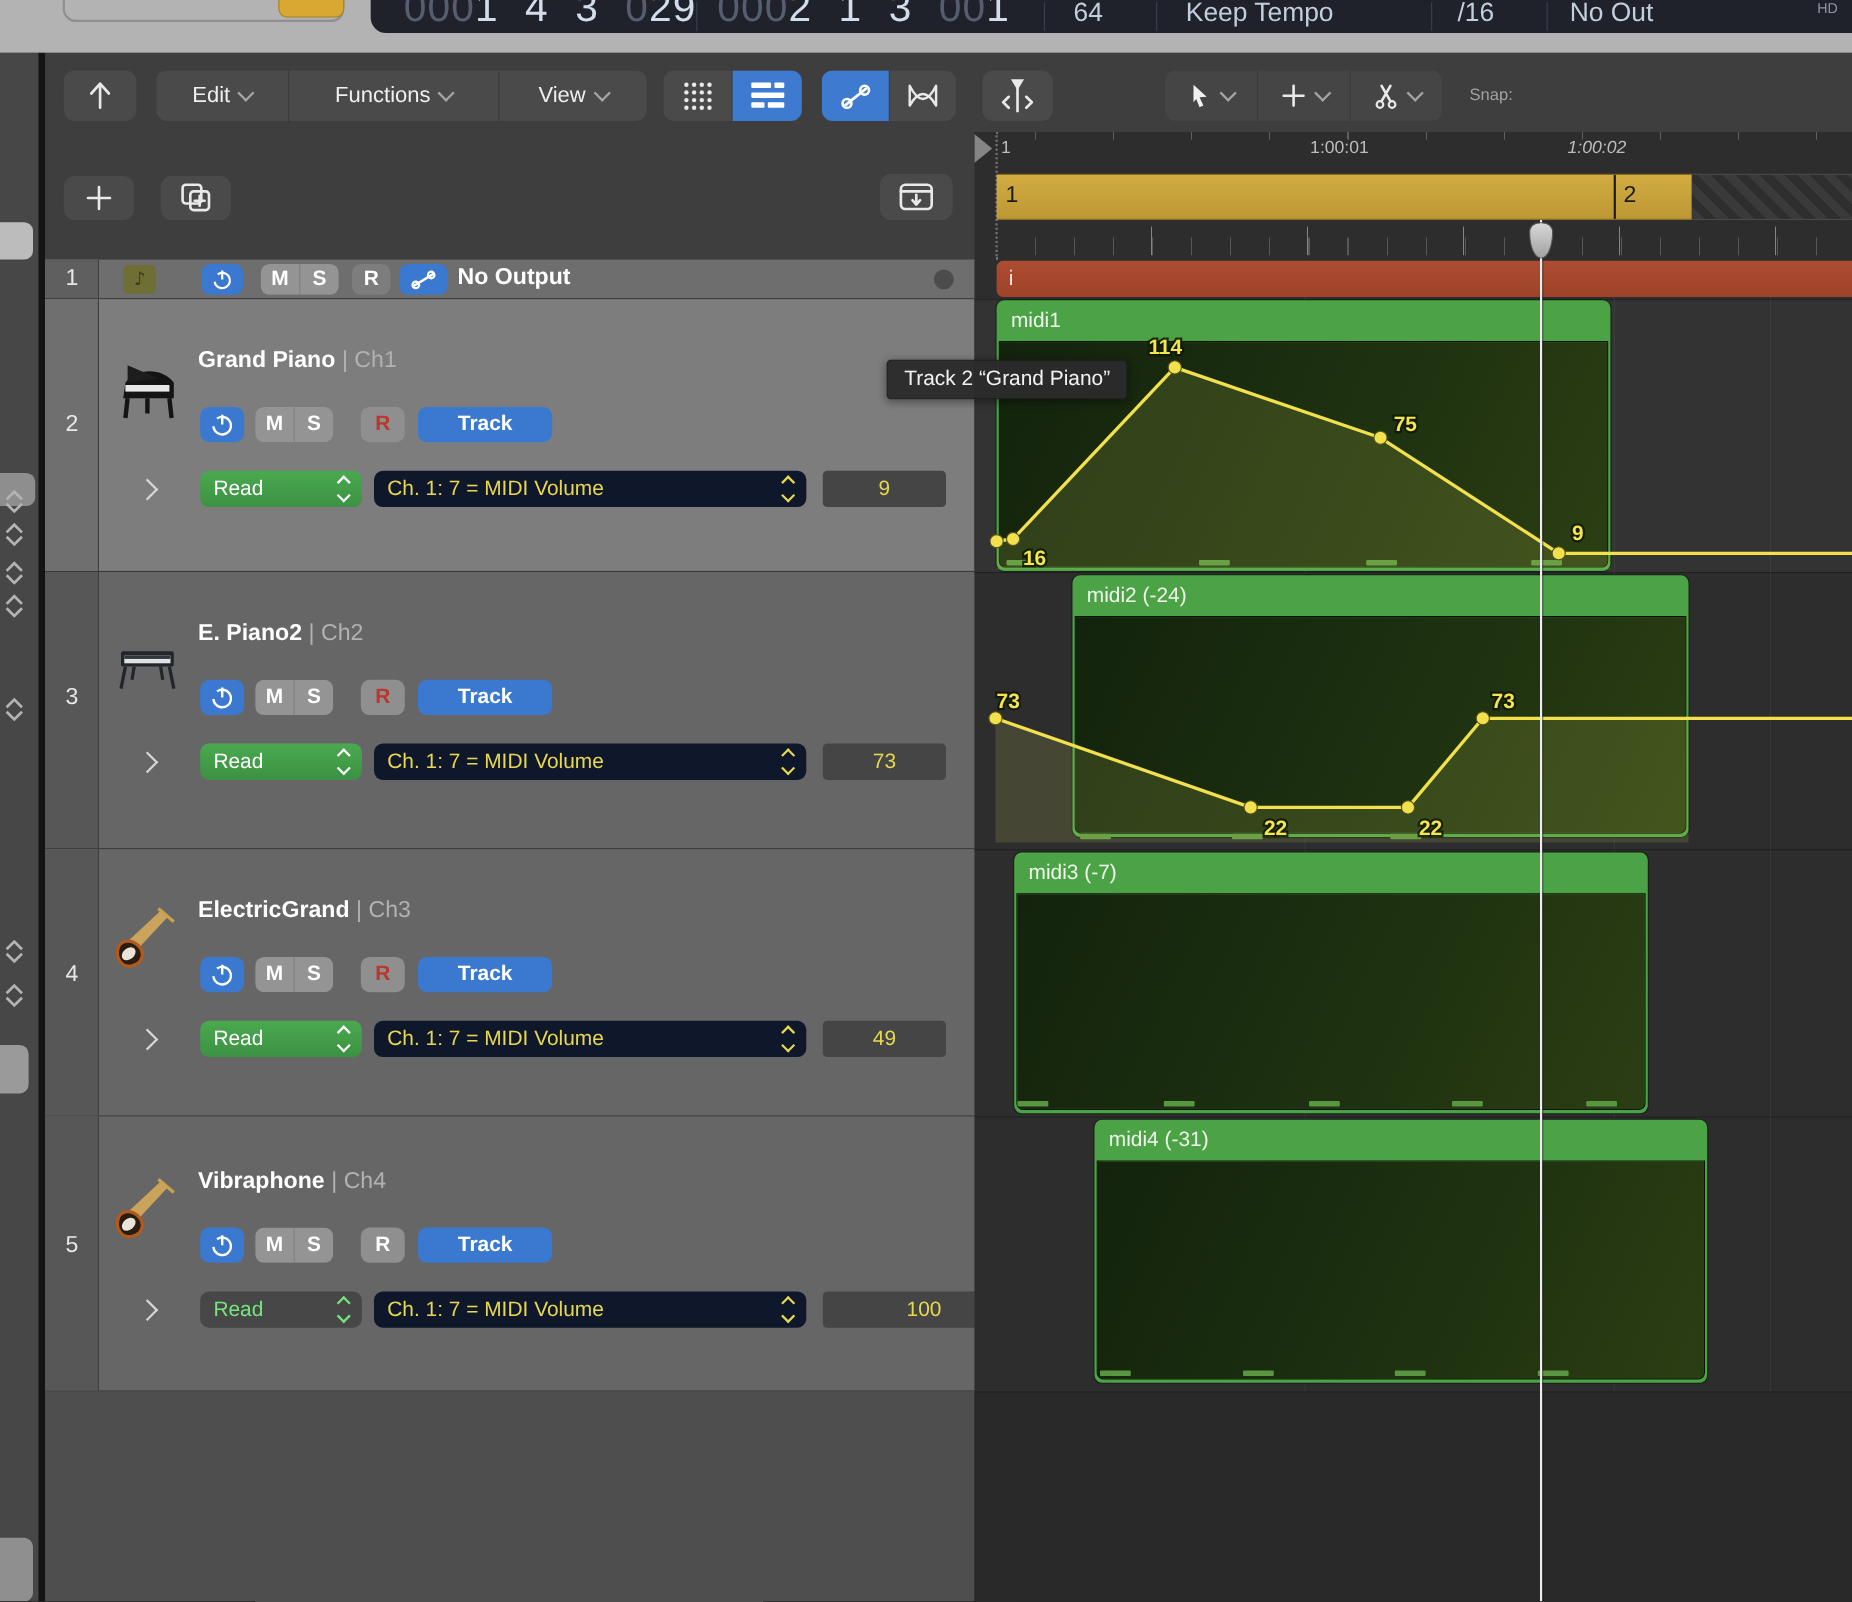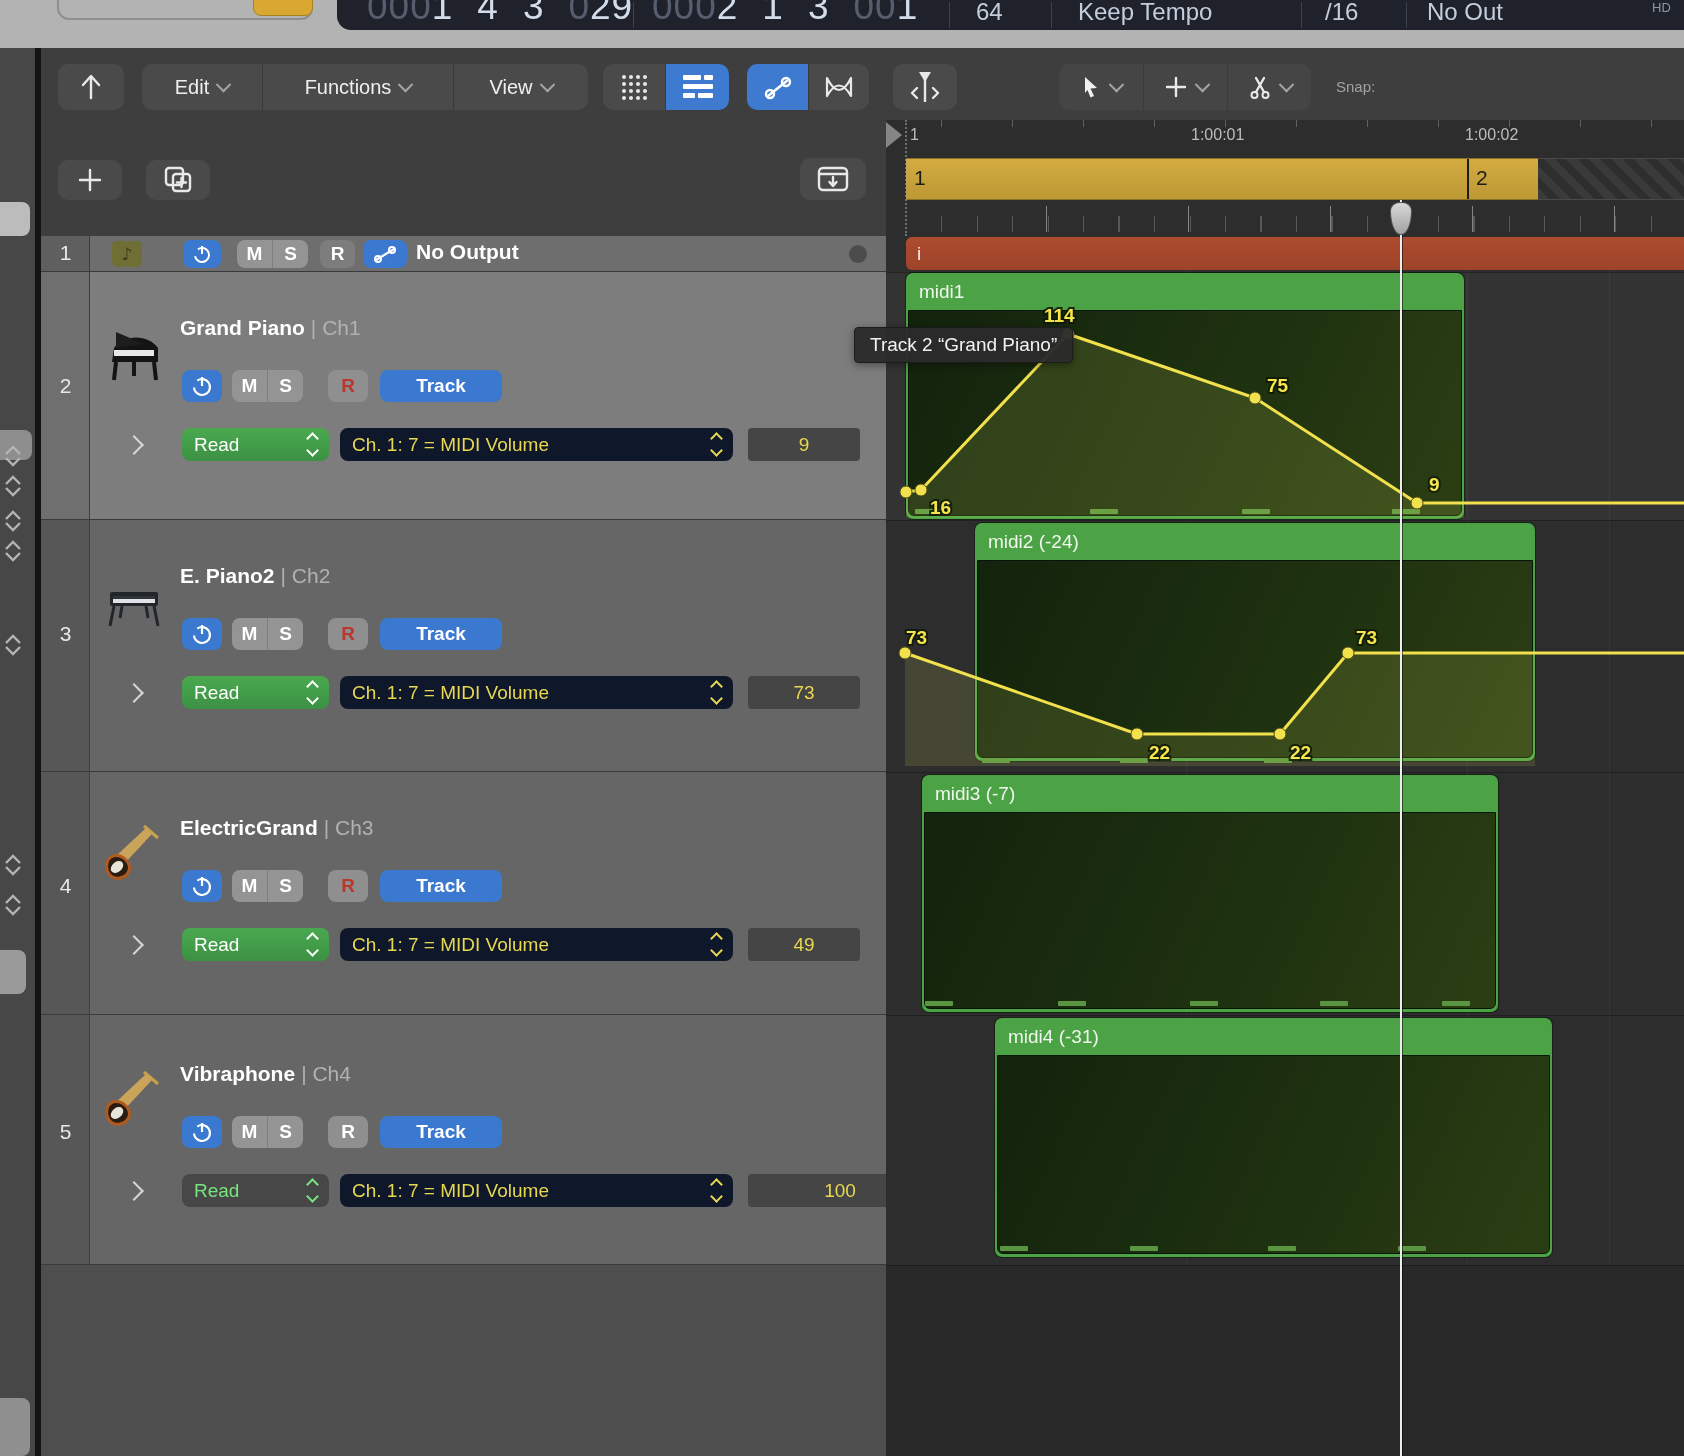--- a/index.html
+++ b/index.html
@@ -113,21 +113,21 @@
   .auto-line{fill:none;stroke:#f2e14c;stroke-width:3;stroke-linejoin:round;}
   .auto-pt{fill:#f2e14c;stroke:#55511a;stroke-width:1;}
   .auto-label{font-family:"Liberation Sans",sans-serif;font-size:19px;font-weight:bold;fill:#f6e54d;
     paint-order:stroke;stroke:rgba(15,25,5,0.85);stroke-width:4px;}
   .note-dash{fill:#5a9641;}
 
   .playhead-line{left:1400px;top:200px;width:2px;height:1256px;background:#ededed;box-shadow:1px 0 0 rgba(0,0,0,0.5);}
   .playhead-balloon{left:1390px;top:202px;width:22px;height:33px;background:linear-gradient(#d8d8d8,#a2a2a2);
     border:1px solid #5a5a5a;box-sizing:border-box;border-radius:10px 10px 50% 50% / 9px 9px 75% 75%;}
   .tooltip{left:806px;top:327px;background:rgba(43,43,43,0.96);border:1px solid #1c1c1c;border-radius:4px;
-    color:#f2f2f2;font-size:19px;padding:6px 15px;white-space:nowrap;box-shadow:0 2px 8px rgba(0,0,0,0.4);margin-left:48px;}
+    color:#f2f2f2;font-size:19px;padding:6px 15px;white-space:nowrap;box-shadow:0 2px 8px rgba(0,0,0,0.4);}
 </style>
 </head>
 <body>
 
 <div class="screen">
 
   <div class="abs topbar">
     <div class="abs top-pill"></div>
     <div class="abs top-gold"></div>
     <div class="abs lcd"></div>
@@ -533,21 +533,21 @@
   <div class="abs lane-line" style="top:772px;"></div>
   <div class="abs lane-line" style="top:1015px;"></div>
   <div class="abs lane-line" style="top:1265px;"></div>
   <div class="abs gridline" style="left:1186px;"></div>
   <div class="abs gridline" style="left:1467px;"></div>
   <div class="abs gridline" style="left:1609px;"></div>
 
   <div class="abs ruler-ticks-top"></div>
   <div class="abs ruler-label" style="left:910px;">1</div>
   <div class="abs ruler-label" style="left:1191px;">1:00:01</div>
-  <div class="abs ruler-label" style="left:1465px;">1:00:02</div>
+  <div class="abs ruler-label" style="left:1425px;font-style:italic;">1:00:02</div>
   <div class="abs ruler-tri"></div>
   <div class="abs goldbar">
     <span class="mlabel" style="left:8px;">1</span>
     <span class="mdiv"></span>
     <span class="mlabel" style="left:570px;">2</span>
   </div>
   <div class="abs hatch"></div>
   <div class="abs tickrow-minor"></div>
   <div class="abs tickrow-major"></div>
   <div class="abs startline"></div>

